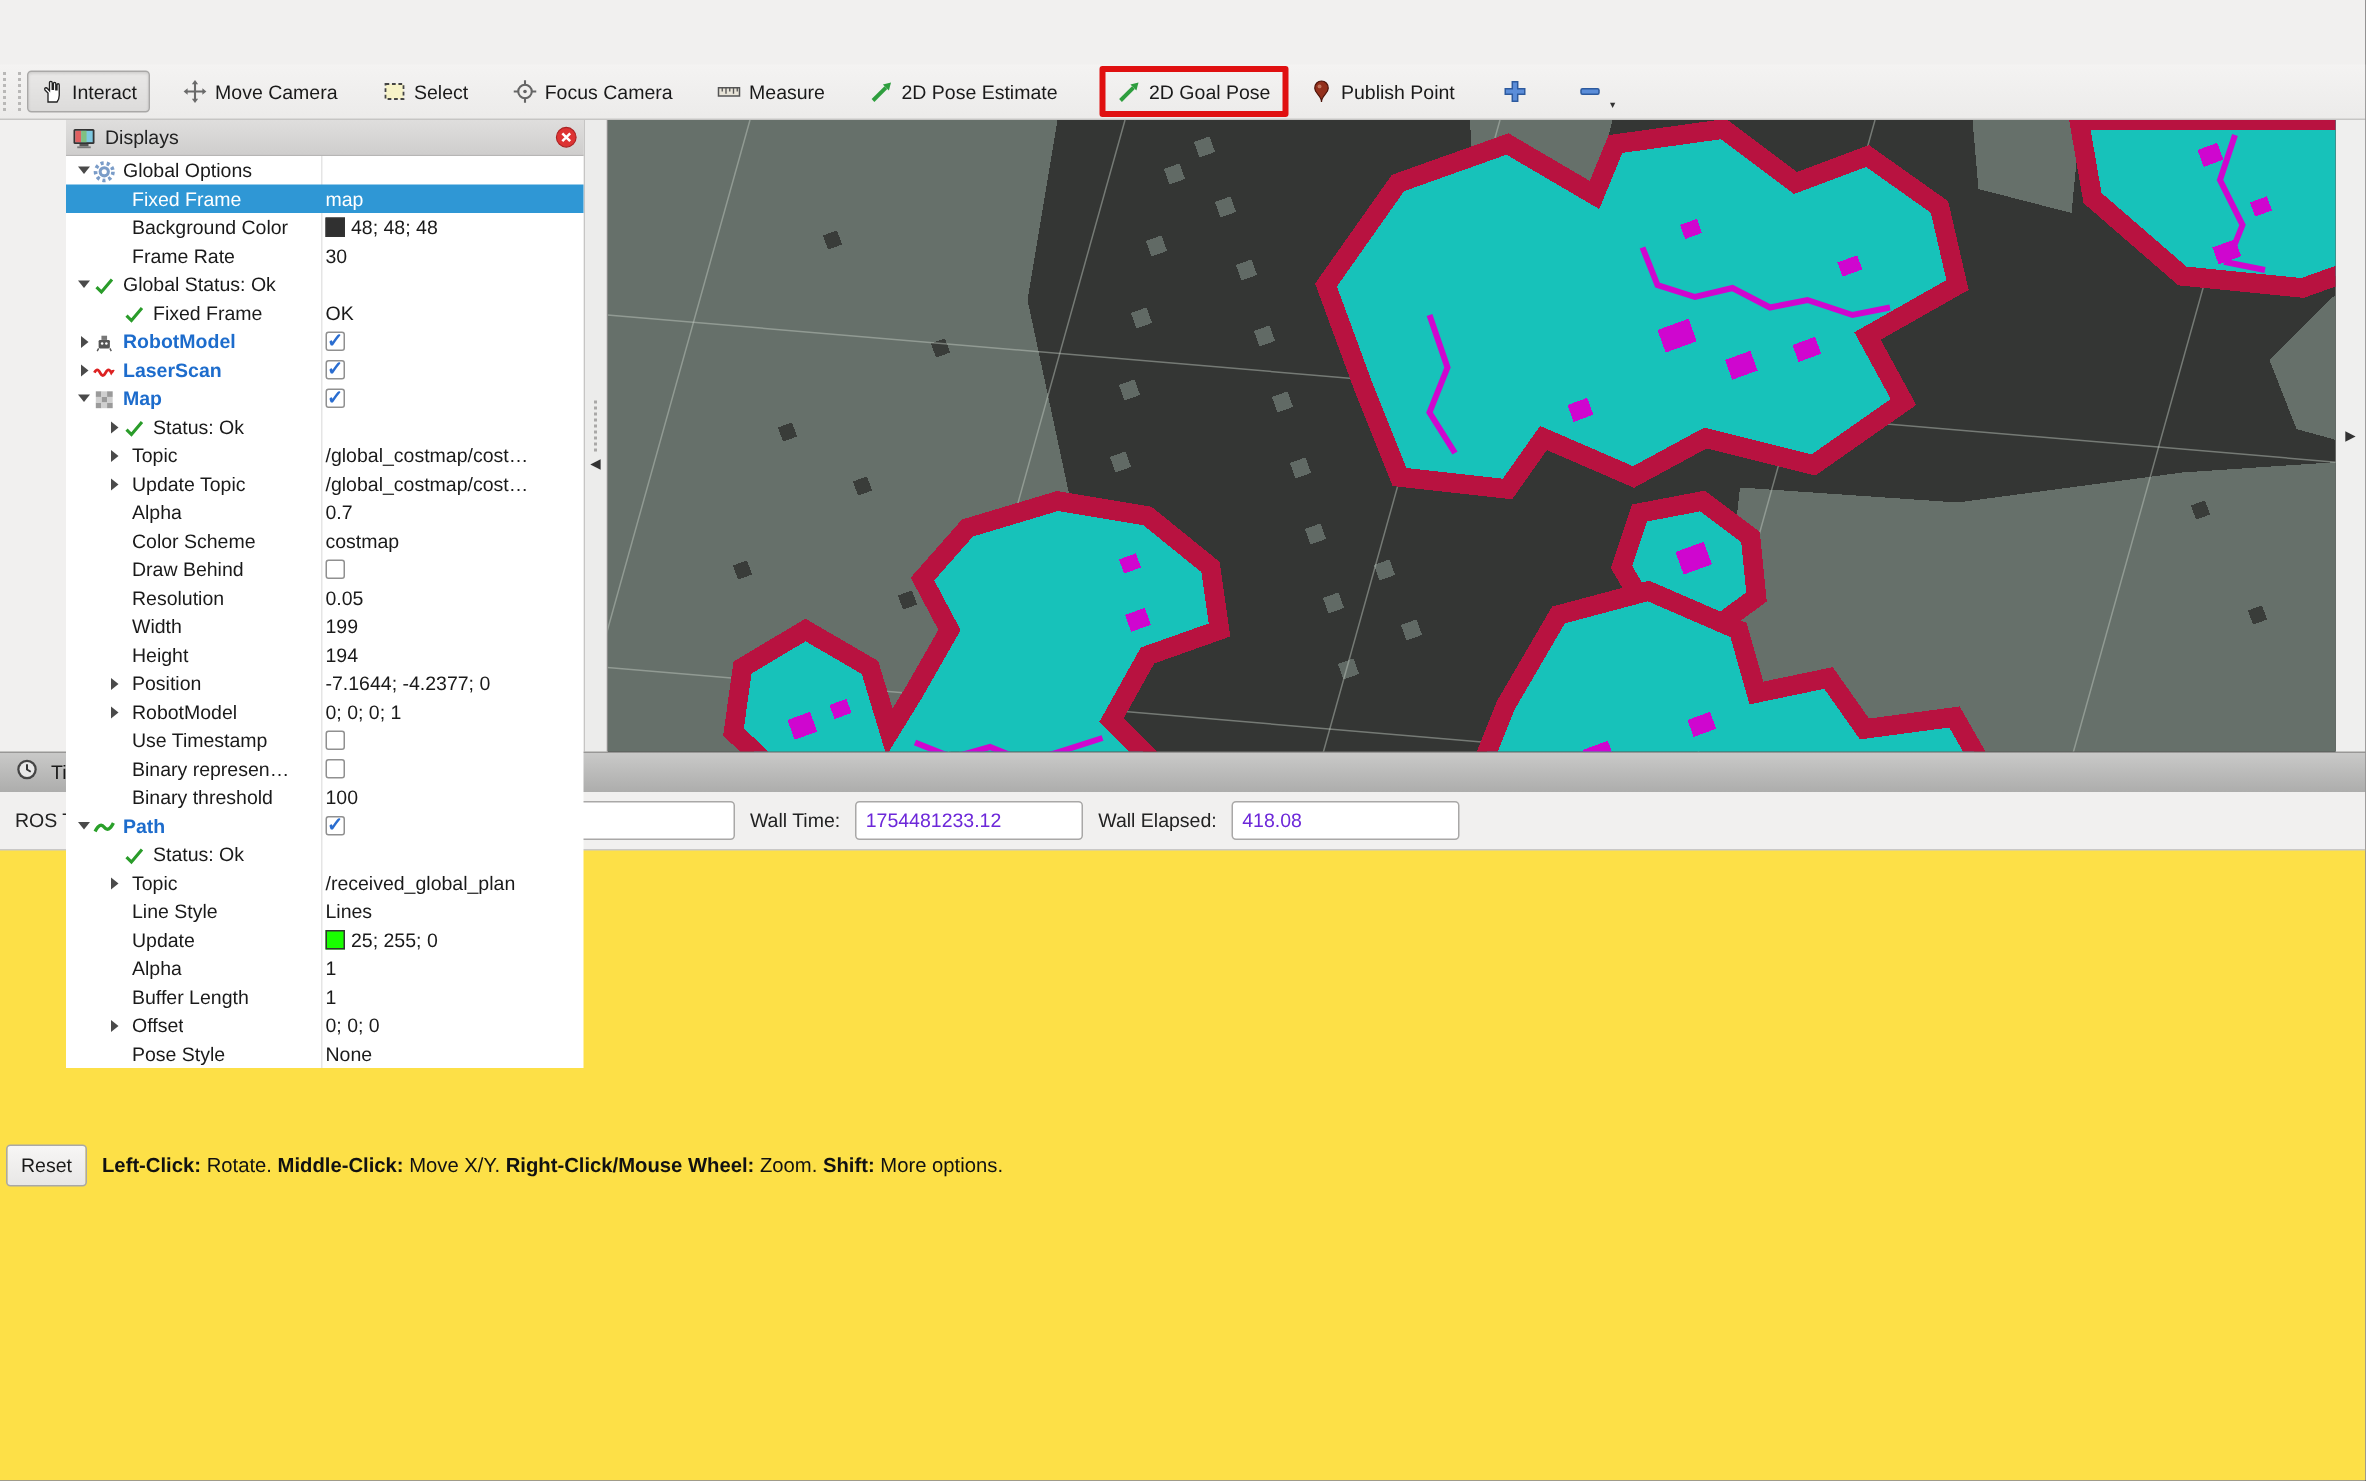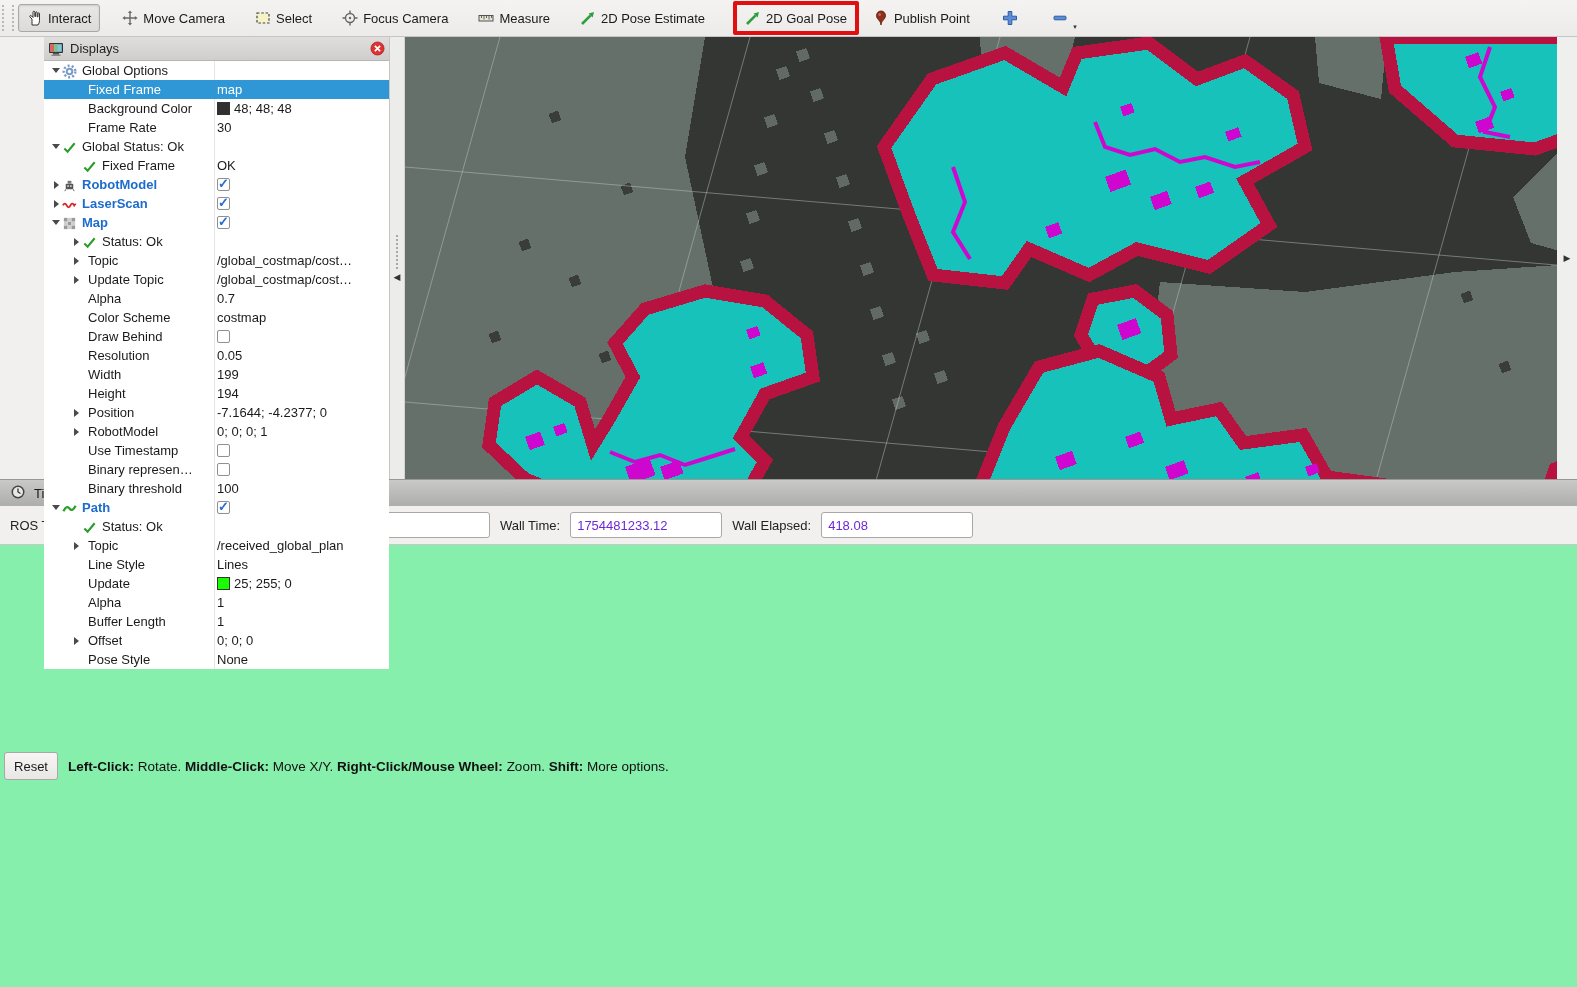--- a/index.html
+++ b/index.html
@@ -1,20 +1,20 @@
 <!DOCTYPE html>
 <html><head>
 <meta charset="utf-8">
 <style>
   html,body{margin:0;padding:0;background:#888;}
   #app{width:1577px;height:987px;background:#f1f0ef;font-family:"Liberation Sans",sans-serif;
        font-size:13px;color:#1a1a1a;display:flex;flex-direction:column;overflow:hidden;position:relative;}
   
   #toolbar{height:36px;background:linear-gradient(#f4f3f2,#ecebea);border-bottom:1px solid #c6c5c4;
-           display:flex;align-items:center;flex:none;}
+           display:flex;align-items:center;flex:none;margin-top:43px;}
   .tb-handle{width:8px;height:26px;margin:0 4px 0 2px;border-left:2px dotted #b9b8b7;border-right:2px dotted #b9b8b7;}
   .tb-btn{display:flex;align-items:center;gap:5px;padding:5px 8px;border-radius:3px;cursor:default;white-space:nowrap;}
   .tb-btn .ticon{width:16px;height:16px;display:inline-block;}
   .tb-btn .ticon svg{width:16px;height:16px;display:block;}
   .tb-btn.pressed{background:linear-gradient(#e9e8e7,#dcdbda);border:1px solid #a9a8a7;box-shadow:inset 0 1px 2px rgba(0,0,0,.12);}
   .tb-gap{width:14px;}
   .hlwrap{border:4px solid #e01010;border-radius:2px;margin:0 6px;display:flex;align-items:center;}
   .tb-mini{position:relative;padding:5px 10px;}
   .dd-arrow{position:absolute;right:1px;bottom:0px;font-size:7px;color:#333;}
   
@@ -64,21 +64,21 @@
   #map-svg{position:absolute;left:0;top:0;}
   
   #time-panel{flex:none;}
   .time-header{height:26px;background:linear-gradient(#c9c9c8,#adadac);border-top:1px solid #989796;display:flex;align-items:center;padding:0 10px;gap:8px;}
   .time-header svg{width:16px;height:16px;}
   .time-fields{height:38px;background:#f1f0ef;display:flex;align-items:center;padding:0 10px;gap:10px;}
   .tf-label{color:#222;}
   .tf-input{width:138px;height:24px;border:1px solid #a9a8a7;border-radius:3px;background:#fff;font-family:"Liberation Sans",sans-serif;
             font-size:13px;padding:0 6px;color:#6d28d9;}
   
-  #status-bar{flex:1;background:#86efac;border-top:1px solid #c9c8c7;display:flex;align-items:center;padding:0 4px;gap:10px;}
+  #status-bar{flex:1;background:#fde047;border-top:1px solid #c9c8c7;display:flex;align-items:center;padding:0 4px;gap:10px;}
   #reset-btn{width:52px;height:26px;background:linear-gradient(#f7f6f5,#e8e7e6);border:1px solid #a9a8a7;border-radius:3px;
              font-size:13px;display:flex;align-items:center;justify-content:center;}
   #status-text{font-size:13.5px;color:#111;}
 </style>
 </head>
 <body>
 
 <div id="app">
 
   <div id="toolbar">

